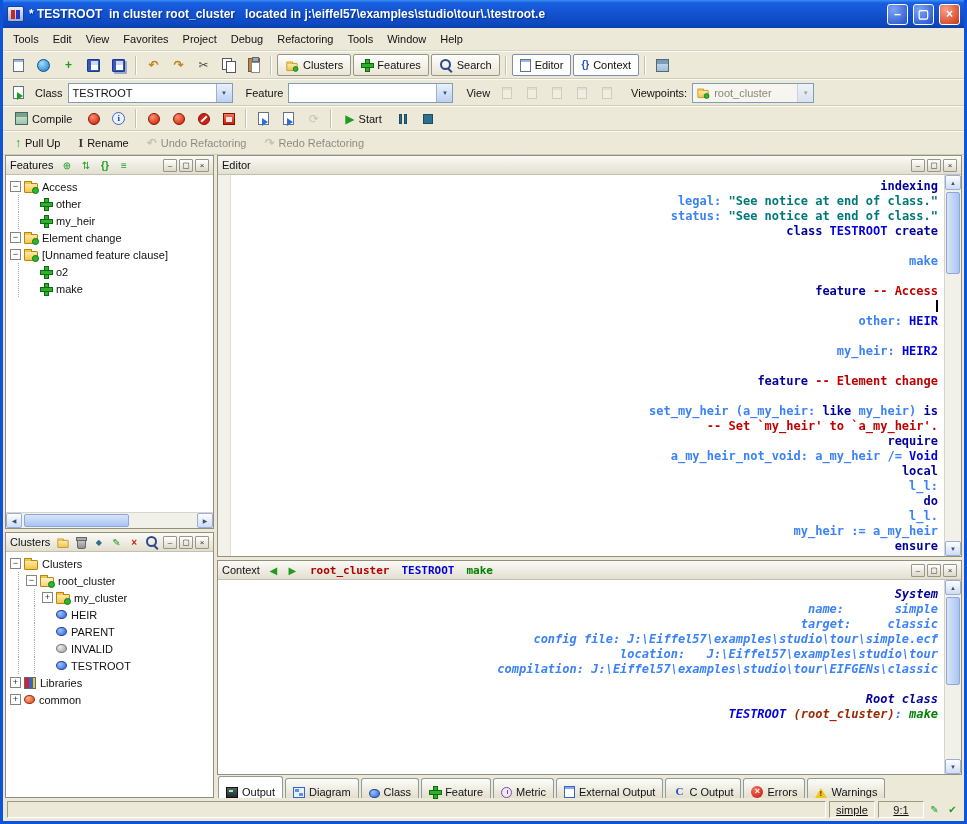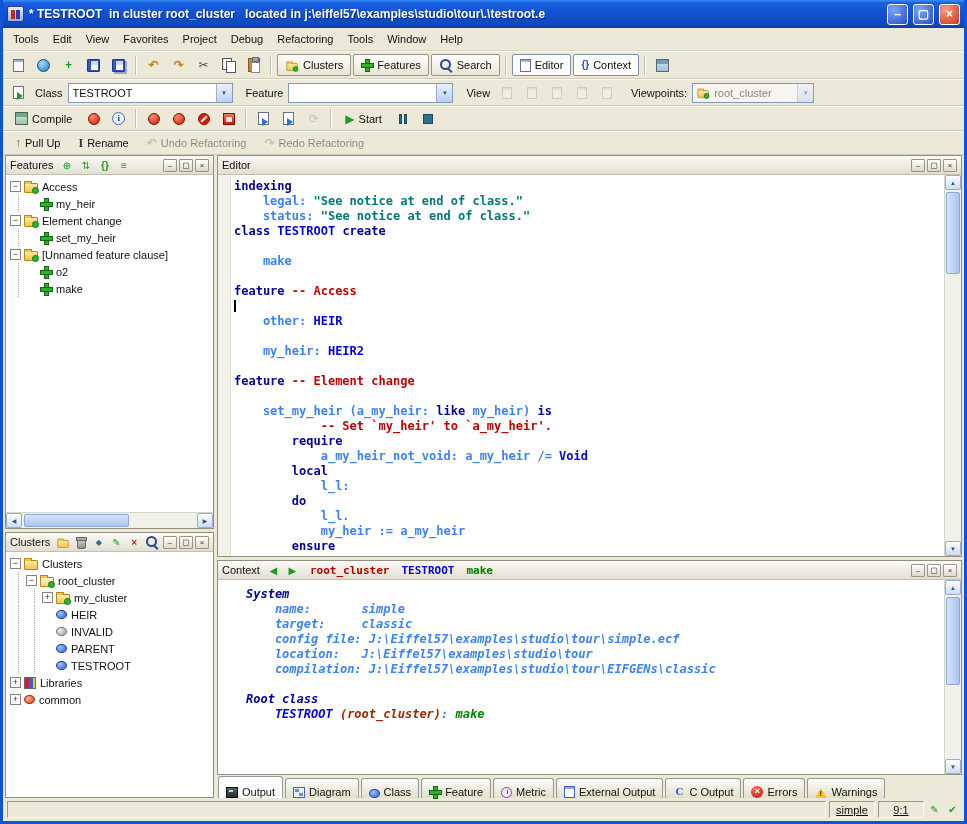--- a/index.html
+++ b/index.html
@@ -134,21 +134,21 @@
   .vsb{width:17px;flex:0 0 17px;background:#f1f0e9;border-left:1px solid #d8d4c8;display:flex;flex-direction:column;}
   .hsb{height:16px;flex:0 0 16px;background:#f1f0e9;border-top:1px solid #d8d4c8;display:flex;}
   .sb-btn{width:16px;height:15px;flex:0 0 auto;background:linear-gradient(#fdfefe,#cfdcf4);border:1px solid #95aede;border-radius:2px;
     color:#3a5070;font-size:6px;display:flex;align-items:center;justify-content:center;}
   .sb-track{flex:1;position:relative;}
   .sb-thumb{position:absolute;left:1px;right:1px;background:linear-gradient(90deg,#d7e5fb,#aac4f2);border:1px solid #8aa8dc;border-radius:2px;}
   .sb-thumb.h{top:1px;bottom:1px;left:auto;right:auto;background:linear-gradient(#d7e5fb,#aac4f2);}
   
   .ebody{flex:1;display:flex;min-height:0;}
   .gutter{width:13px;flex:0 0 13px;background:#f2f1ea;border-right:1px solid #e2dfd2;}
-  .code{flex:1;padding:4px 0 0 3px;font:bold 12px/15px "DejaVu Sans Mono",monospace;white-space:pre;overflow:hidden;color:#000;}
+  .code{flex:1;padding:4px 6px 0 3px;font:bold 12px/15px "DejaVu Sans Mono",monospace;white-space:pre;overflow:hidden;color:#000;text-align:right;}
   .code.ctx{padding-left:28px;padding-top:7px;font-style:italic;}
   .cline{height:15px;}
   .tk-k{color:#00009a;} .tk-cl{color:#0000e0;} .tk-s{color:#007878;} .tk-c{color:#c00000;}
   .tk-t{color:#3b82f6;} .tk-m{color:#a02800;} .tk-g{color:#008200;}
   .caret{display:inline-block;width:2px;height:12px;background:#000;vertical-align:-2px;}
   
   .navarrow{width:15px;height:15px;display:inline-flex;align-items:center;justify-content:center;font-size:10px;color:#1f9c1f;}
   .crumbs{display:flex;gap:12px;margin-left:6px;font:bold 11px/15px "DejaVu Sans Mono",monospace;}
   .c-maroon{color:#b00000;} .c-blue{color:#0000d8;} .c-green{color:#008200;}
   
@@ -376,32 +376,32 @@
         <div class="treebody" id="features-tree">
             <div class="trow">
               <span class="expander">−</span>
               <span class="ticon ic-folder dot"></span>
               <span class="tlabel">Access</span>
             </div>
             <div class="trow">
               <span class="guide"></span>
               <span class="expander blank"></span>
               <span class="ticon ic-feat"></span>
+              <span class="tlabel">other</span>
+            </div>
+            <div class="trow">
+              <span class="guide"></span>
+              <span class="expander blank"></span>
+              <span class="ticon ic-feat"></span>
               <span class="tlabel">my_heir</span>
             </div>
             <div class="trow">
               <span class="expander">−</span>
               <span class="ticon ic-folder dot"></span>
               <span class="tlabel">Element change</span>
-            </div>
-            <div class="trow">
-              <span class="guide"></span>
-              <span class="expander blank"></span>
-              <span class="ticon ic-feat"></span>
-              <span class="tlabel">set_my_heir</span>
             </div>
             <div class="trow">
               <span class="expander">−</span>
               <span class="ticon ic-folder dot"></span>
               <span class="tlabel">[Unnamed feature clause]</span>
             </div>
             <div class="trow">
               <span class="guide"></span>
               <span class="expander blank"></span>
               <span class="ticon ic-feat"></span>
@@ -467,29 +467,29 @@
               <span class="guide"></span>
               <span class="guide"></span>
               <span class="expander blank"></span>
               <span class="ticon ic-ball"></span>
               <span class="tlabel">HEIR</span>
             </div>
             <div class="trow">
               <span class="guide"></span>
               <span class="guide"></span>
               <span class="expander blank"></span>
+              <span class="ticon ic-ball"></span>
+              <span class="tlabel">PARENT</span>
+            </div>
+            <div class="trow">
+              <span class="guide"></span>
+              <span class="guide"></span>
+              <span class="expander blank"></span>
               <span class="ticon ic-ball gray"></span>
               <span class="tlabel">INVALID</span>
-            </div>
-            <div class="trow">
-              <span class="guide"></span>
-              <span class="guide"></span>
-              <span class="expander blank"></span>
-              <span class="ticon ic-ball"></span>
-              <span class="tlabel">PARENT</span>
             </div>
             <div class="trow">
               <span class="guide"></span>
               <span class="guide"></span>
               <span class="expander blank"></span>
               <span class="ticon ic-ball"></span>
               <span class="tlabel">TESTROOT</span>
             </div>
             <div class="trow">
               <span class="expander">+</span>

